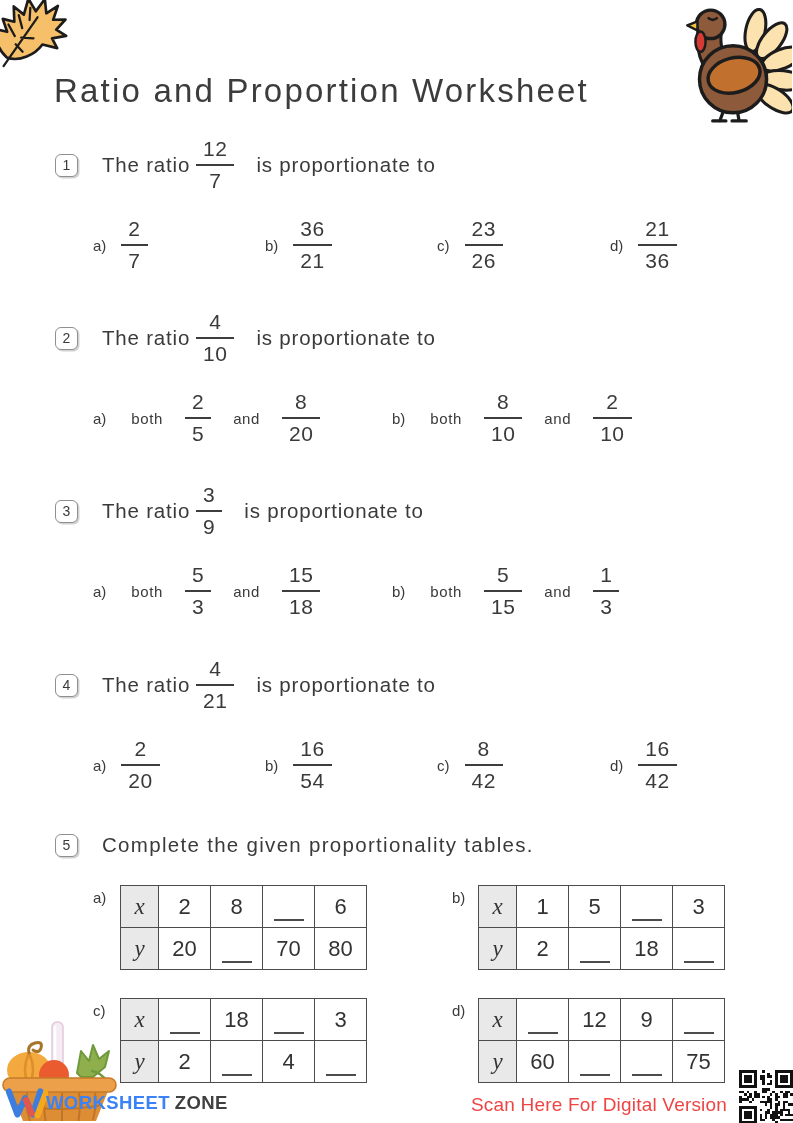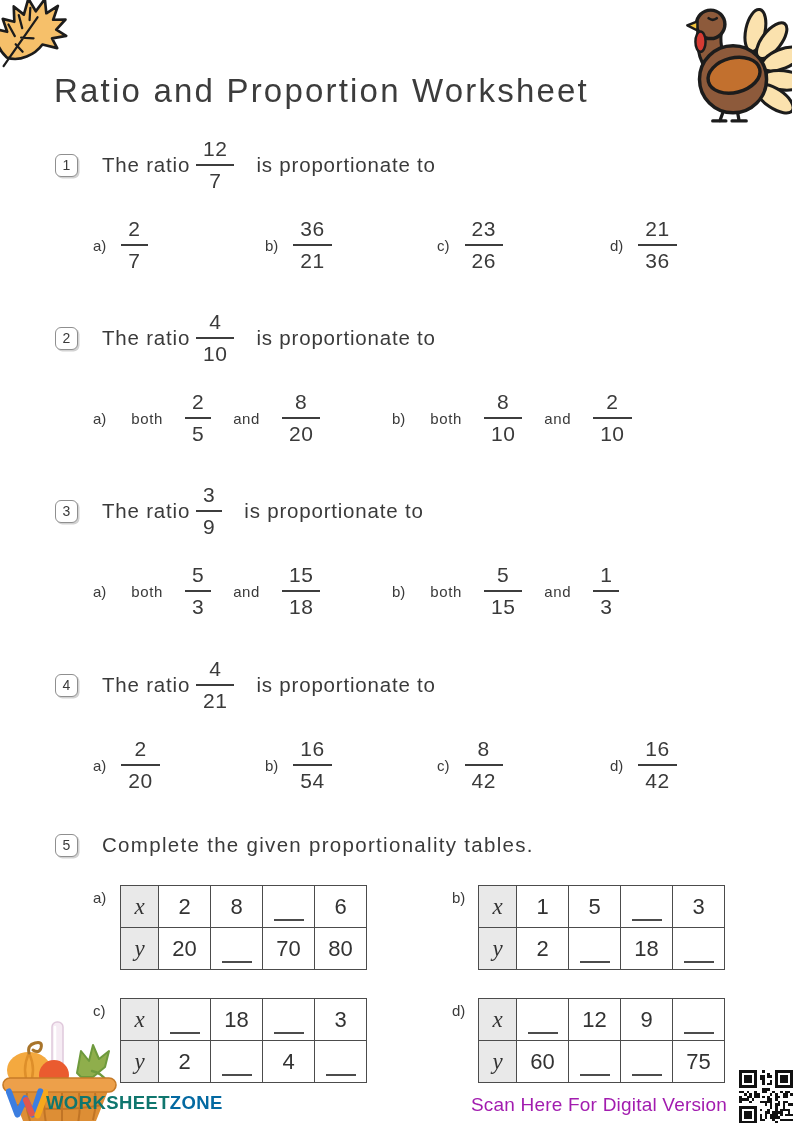--- a/index.html
+++ b/index.html
@@ -33,23 +33,23 @@
   .ptable{position:absolute;border-collapse:collapse;background:#fff}
   .ptable td{border:1.7px solid #4c4c4c;width:52px;height:42px;text-align:center;
              font-size:22px;position:relative;color:#333}
   .ptable td.hdr{width:38px;background:#e9e9e9;font-family:"Liberation Serif",serif;
                  font-style:italic;font-size:23px}
   .ptable td.blank::after{content:"";position:absolute;left:50%;transform:translateX(-50%);
                  bottom:6px;width:30px;border-top:2px solid #4c4c4c}
   
   .brand{position:absolute;left:46px;top:1092px;font-size:18.5px;font-weight:bold;
          letter-spacing:0.4px;white-space:nowrap}
-  .b1{color:#0f766e}
-  .b2{color:#0369a1;}
-  .scan{position:absolute;left:471px;top:1094px;font-size:19px;color:#a21caf;letter-spacing:0.2px}
+  .b1{color:#3b82f6}
+  .b2{color:#404040;margin-left:5px}
+  .scan{position:absolute;left:471px;top:1094px;font-size:19px;color:#ef4444;letter-spacing:0.2px}
 </style>
 </head>
 <body>
 
 <div class="page">
 
   <svg class="icon-abs" style="left:-8px;top:-10px" width="92" height="88" viewBox="0 0 90 84">
     <g transform="rotate(-6 42 40)">
       <path d="M12,62 C5,54 2,44 6,34 L15,37 12,24 23,28 24,13 33,22 39,7 45,20 55,9 55,23 67,17 61,30 73,31 63,40 72,47 58,48 62,58 48,53 C40,62 24,68 12,62 Z" fill="#f6c06a" stroke="#1c1c1c" stroke-width="2.6" stroke-linejoin="round"></path>
       <path d="M8,70 L46,26 M22,42 L17,30 M30,35 L28,22 M38,28 L40,16 M28,44 L40,46 M22,50 L28,58" fill="none" stroke="#1c1c1c" stroke-width="2.2" stroke-linecap="round"></path>

